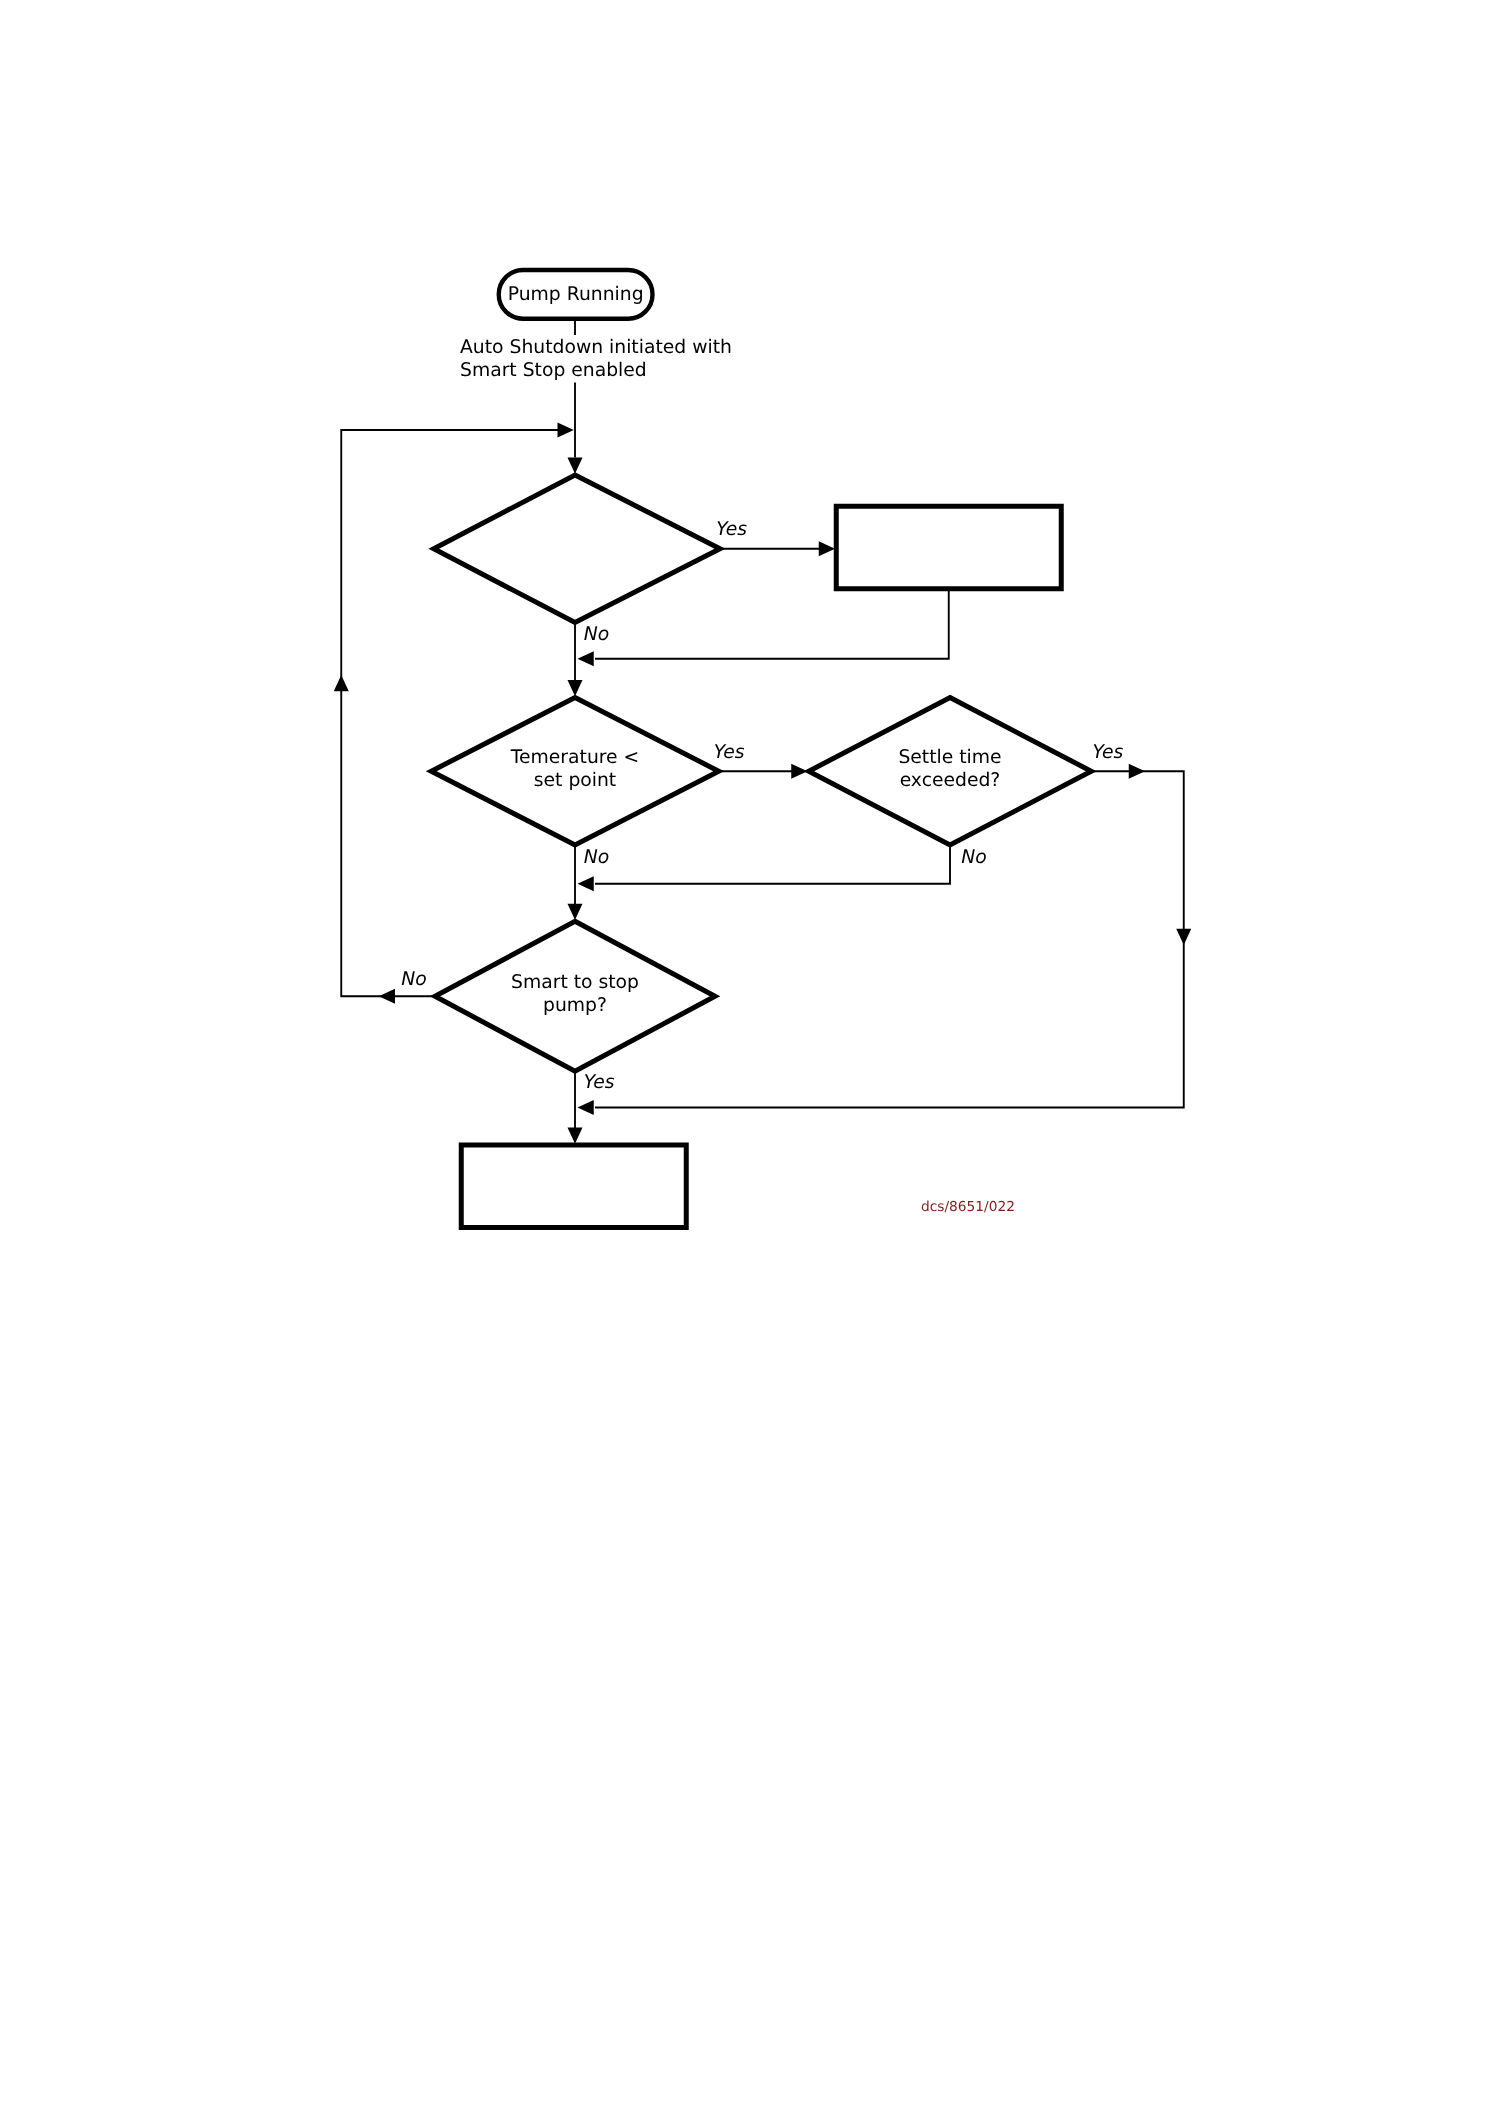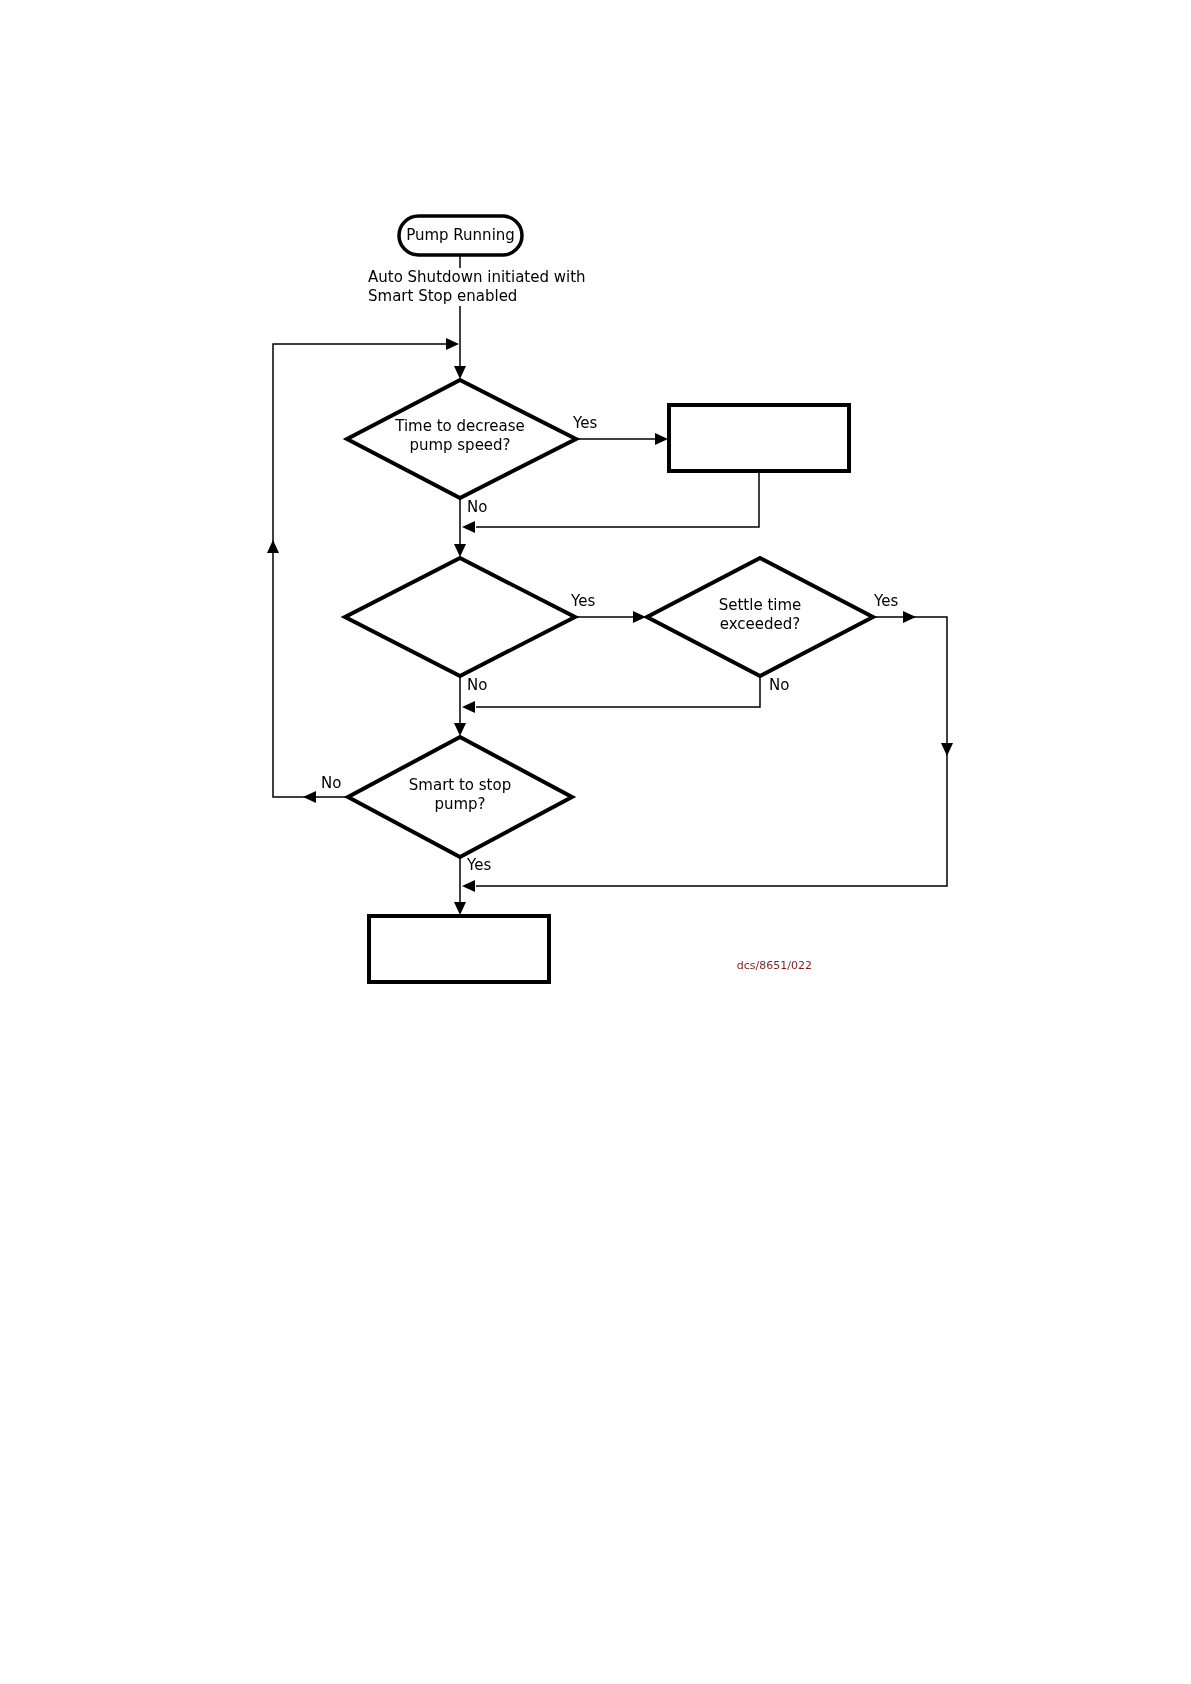--- a/index.html
+++ b/index.html
@@ -32,20 +32,21 @@
     white-space: pre-line;
     font-size: 15px;
     line-height: 19px;
     color: #000000;
   }
   .edge-label {
     position: absolute;
     font-size: 15px;
     line-height: 17px;
     color: #000000;
+    font-style: italic;
   }
   .annotation {
     position: absolute;
     left: 368px;
     top: 268px;
     font-size: 15px;
     line-height: 19px;
     white-space: pre-line;
     background: #ffffff;
     padding-right: 3px;
@@ -106,24 +107,24 @@
       <polygon points="460,737 572,797 460,857 348,797" stroke-width="4"></polygon>
       <rect x="369" y="916" width="180" height="66" stroke-width="4"></rect>
     </g>
   </svg>
 
   <div class="node-label" style="left:399px; top:216px; width:123px; height:39px;">Pump Running</div>
 
   <div class="annotation">Auto Shutdown initiated with
 Smart Stop enabled</div>
 
-  <div class="node-label" style="left:350px; top:408px; width:220px; height:56px;">Time to decrease
-pump speed?</div>
 
 
+  <div class="node-label" style="left:350px; top:587px; width:220px; height:56px;">Temerature &lt;
+set point</div>
 
   <div class="node-label" style="left:650px; top:587px; width:220px; height:56px;">Settle time
 exceeded?</div>
 
   <div class="node-label" style="left:350px; top:767px; width:220px; height:56px;">Smart to stop
 pump?</div>
 
 
   <div class="edge-label" style="left:573px; top:415px;">Yes</div>
   <div class="edge-label" style="left:467px; top:499px;">No</div>

